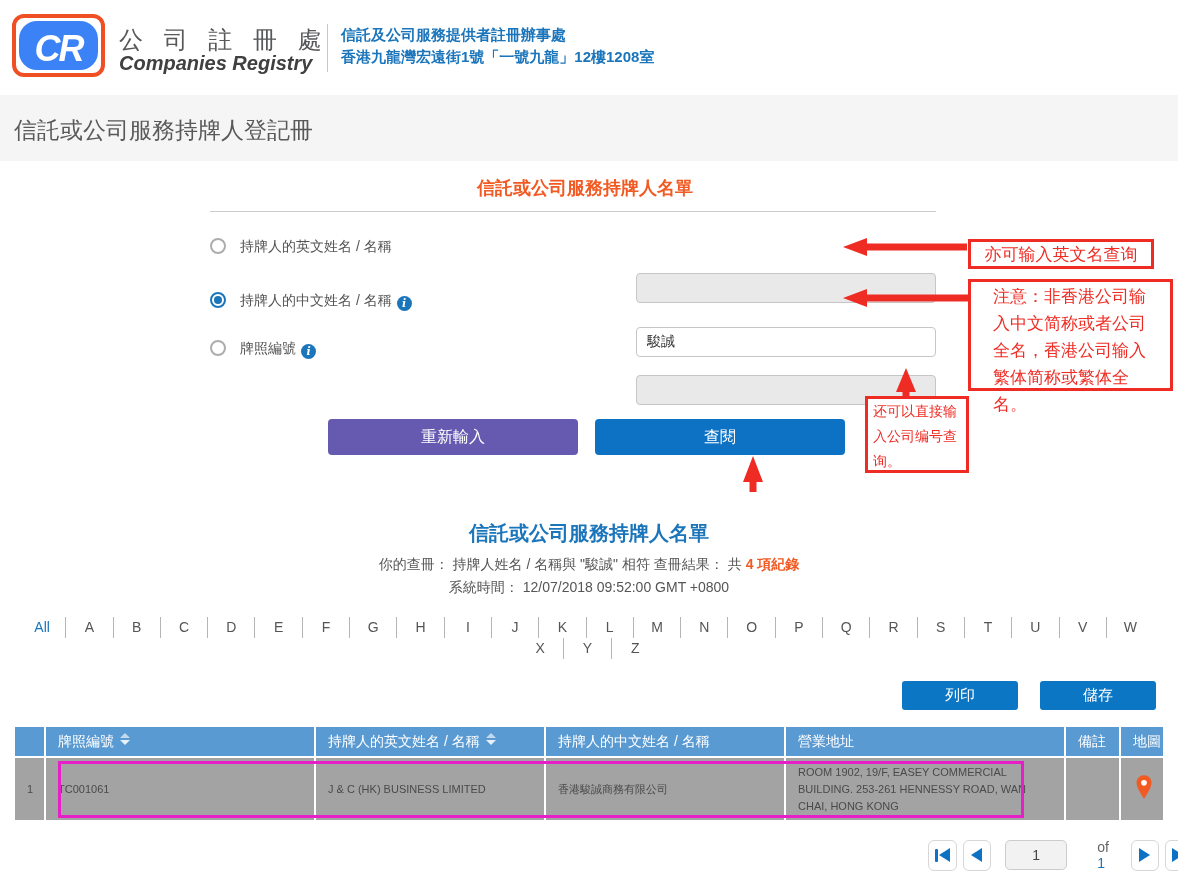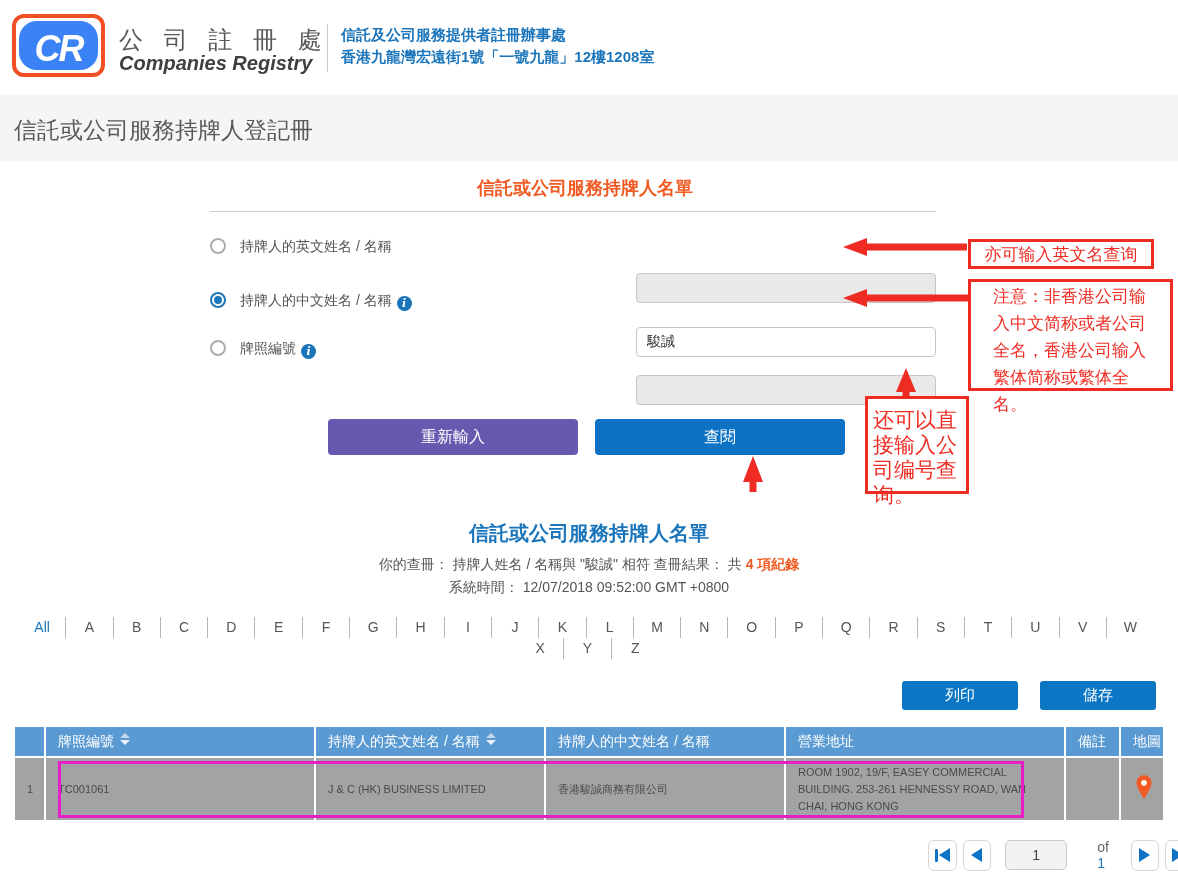--- a/index.html
+++ b/index.html
@@ -42,21 +42,21 @@
   .btn { position:absolute; height:36px; border:none; border-radius:4px; color:#fff; font-size:16px;
     cursor:pointer; font-family:"Liberation Sans", sans-serif; }
   .btn-reset { left:328px; top:419px; width:250px; background:#655ab0; }
   .btn-search { left:595px; top:419px; width:250px; background:#0d72c4; }
 
   
   .anno-box { position:absolute; background:#fff; border:3px solid #ee2c24; color:#ee2c24;
     font-family:"DejaVu Serif", serif; }
   .anno-1 { left:968px; top:239px; width:186px; height:30px; font-size:17px; line-height:25px; text-align:center; }
   .anno-2 { left:968px; top:279px; width:205px; height:112px; font-size:17px; line-height:27px; padding:1px 22px; }
-  .anno-3 { left:865px; top:396px; width:104px; height:98px; font-size:21px; line-height:25px; padding:9px 5px; }
+  .anno-3 { left:865px; top:396px; width:104px; height:77px; font-size:14px; line-height:25px; padding:0 5px; }
   .anno-arrow { position:absolute; }
 
   
   .results-title { position:absolute; left:0; top:520px; width:1178px; text-align:center;
     color:#1b75bb; font-size:20px; font-weight:bold; }
   .query-line { position:absolute; left:0; top:556px; width:1178px; text-align:center; font-size:14px; color:#555; }
   .query-count { color:#f15a22; font-weight:bold; }
   .time-line { position:absolute; left:0; top:579px; width:1178px; text-align:center; font-size:14px; color:#555; }
 
   

